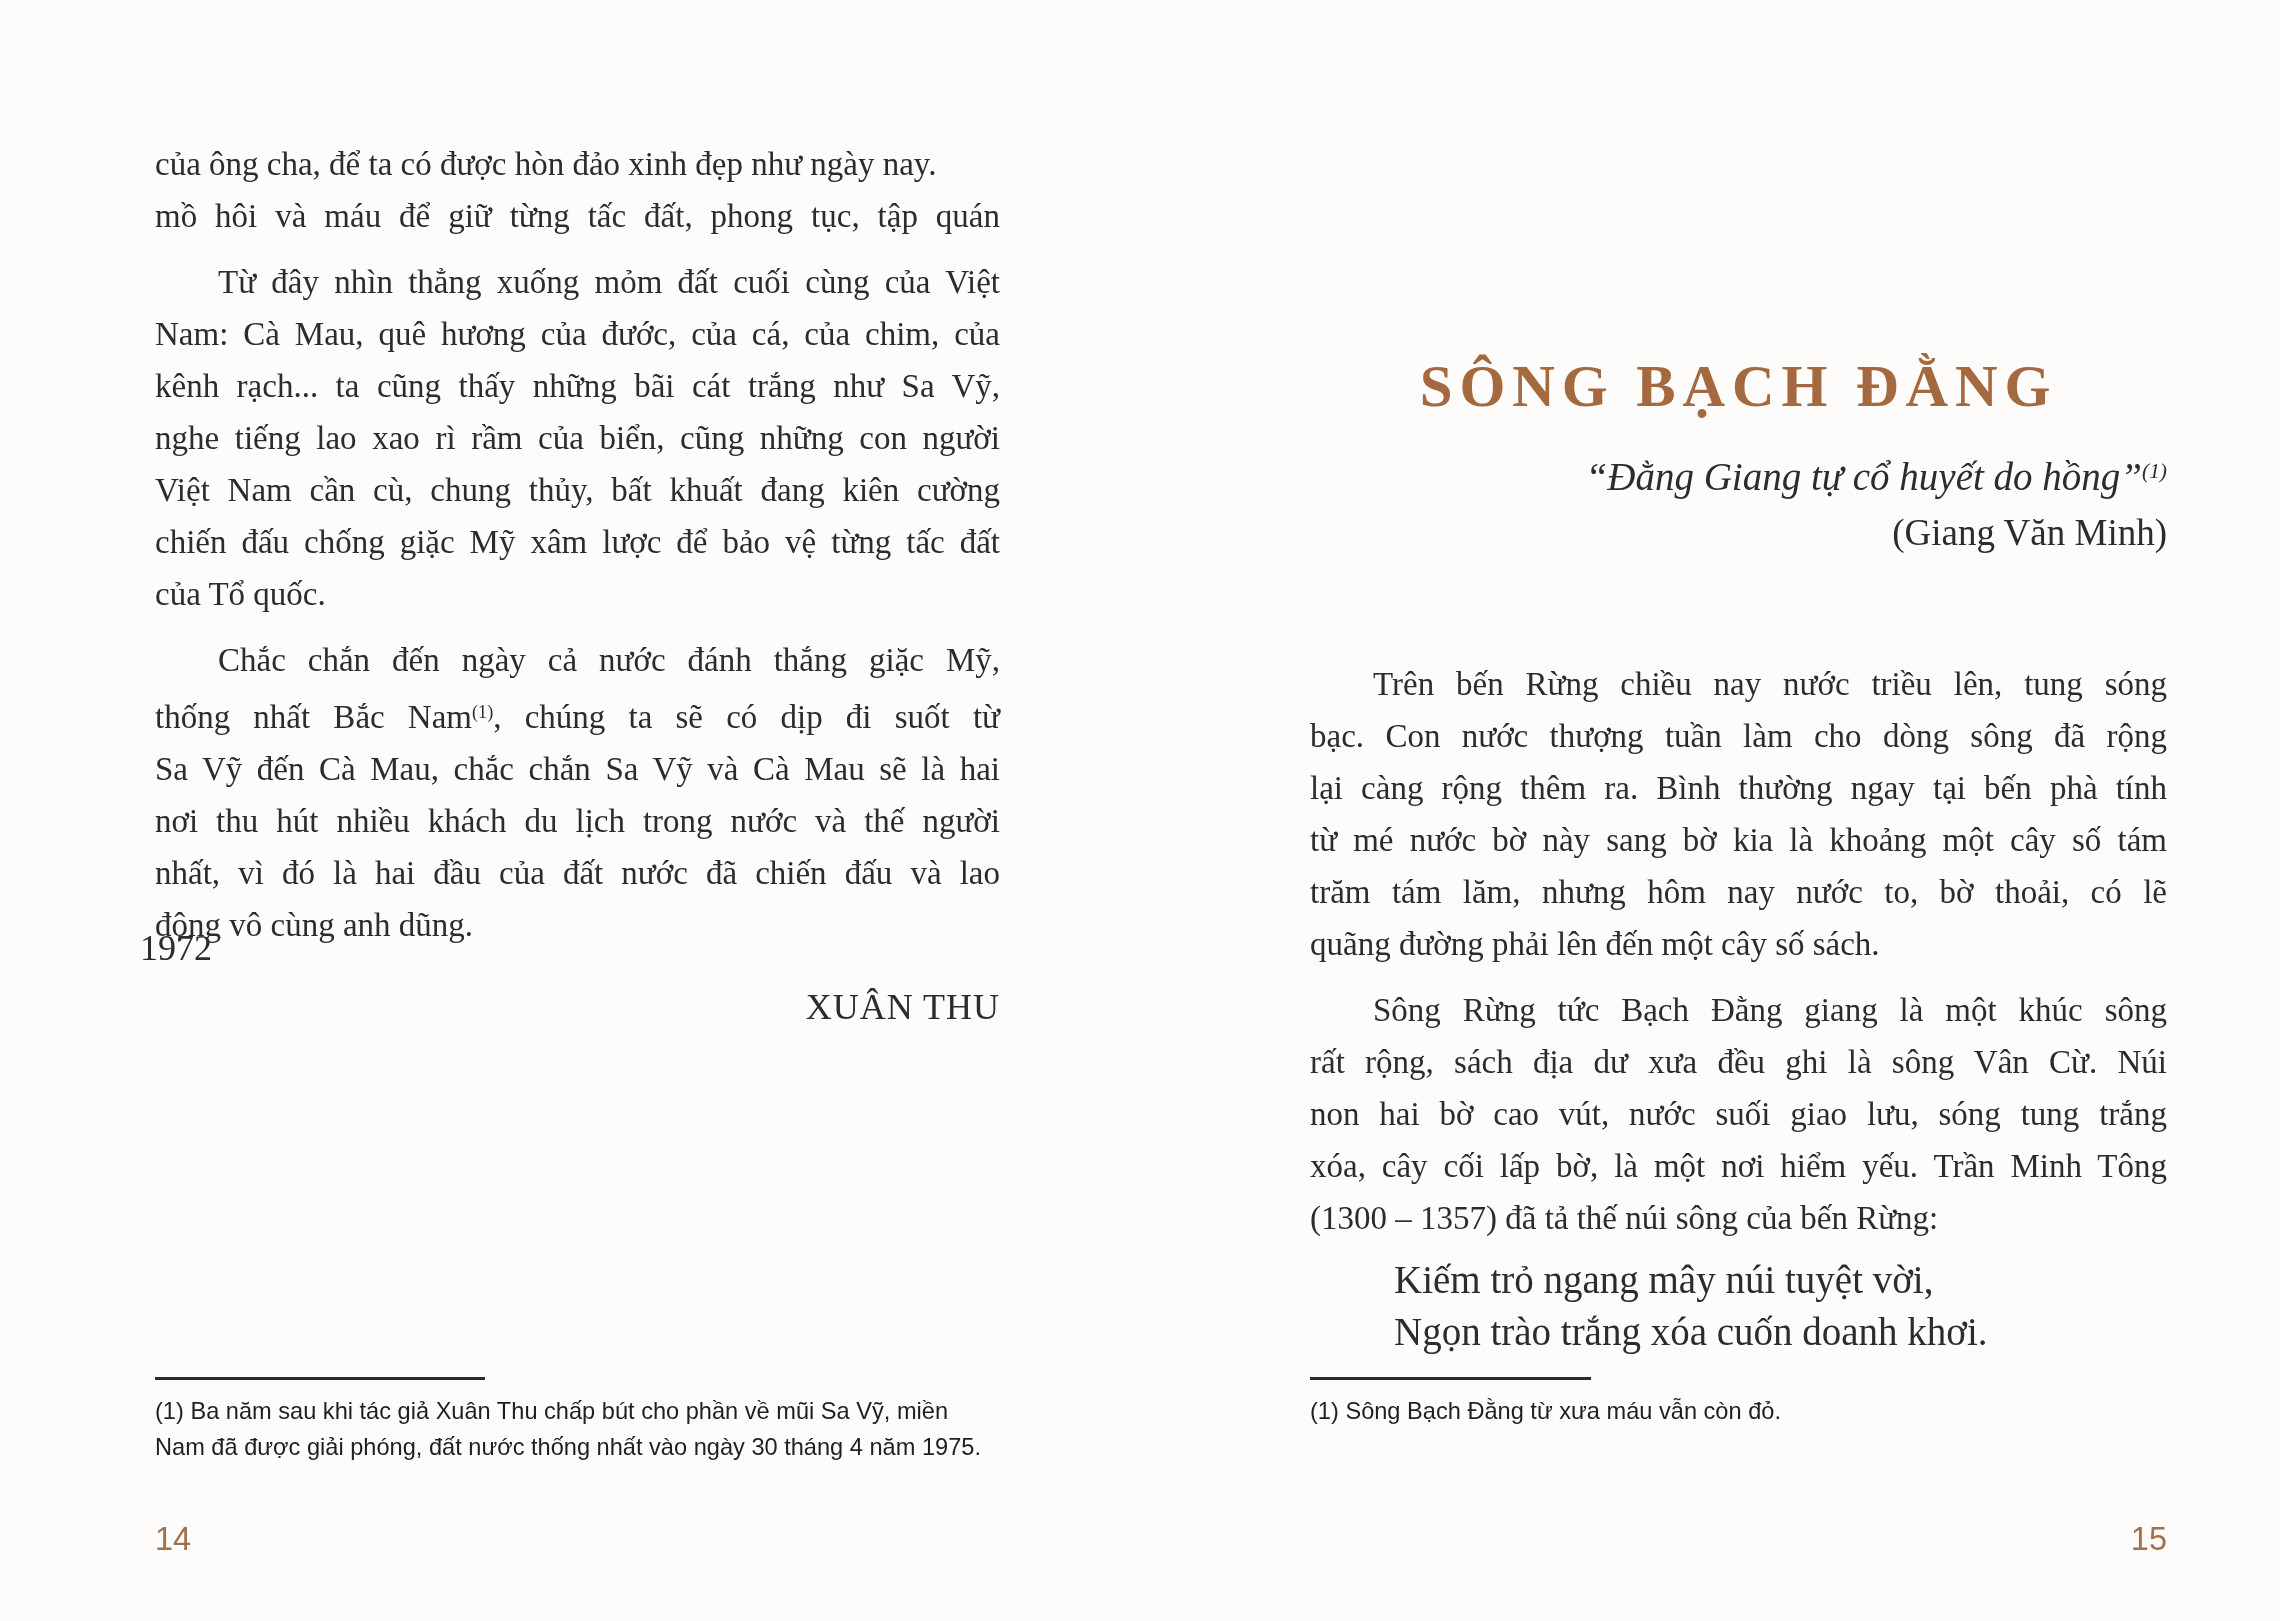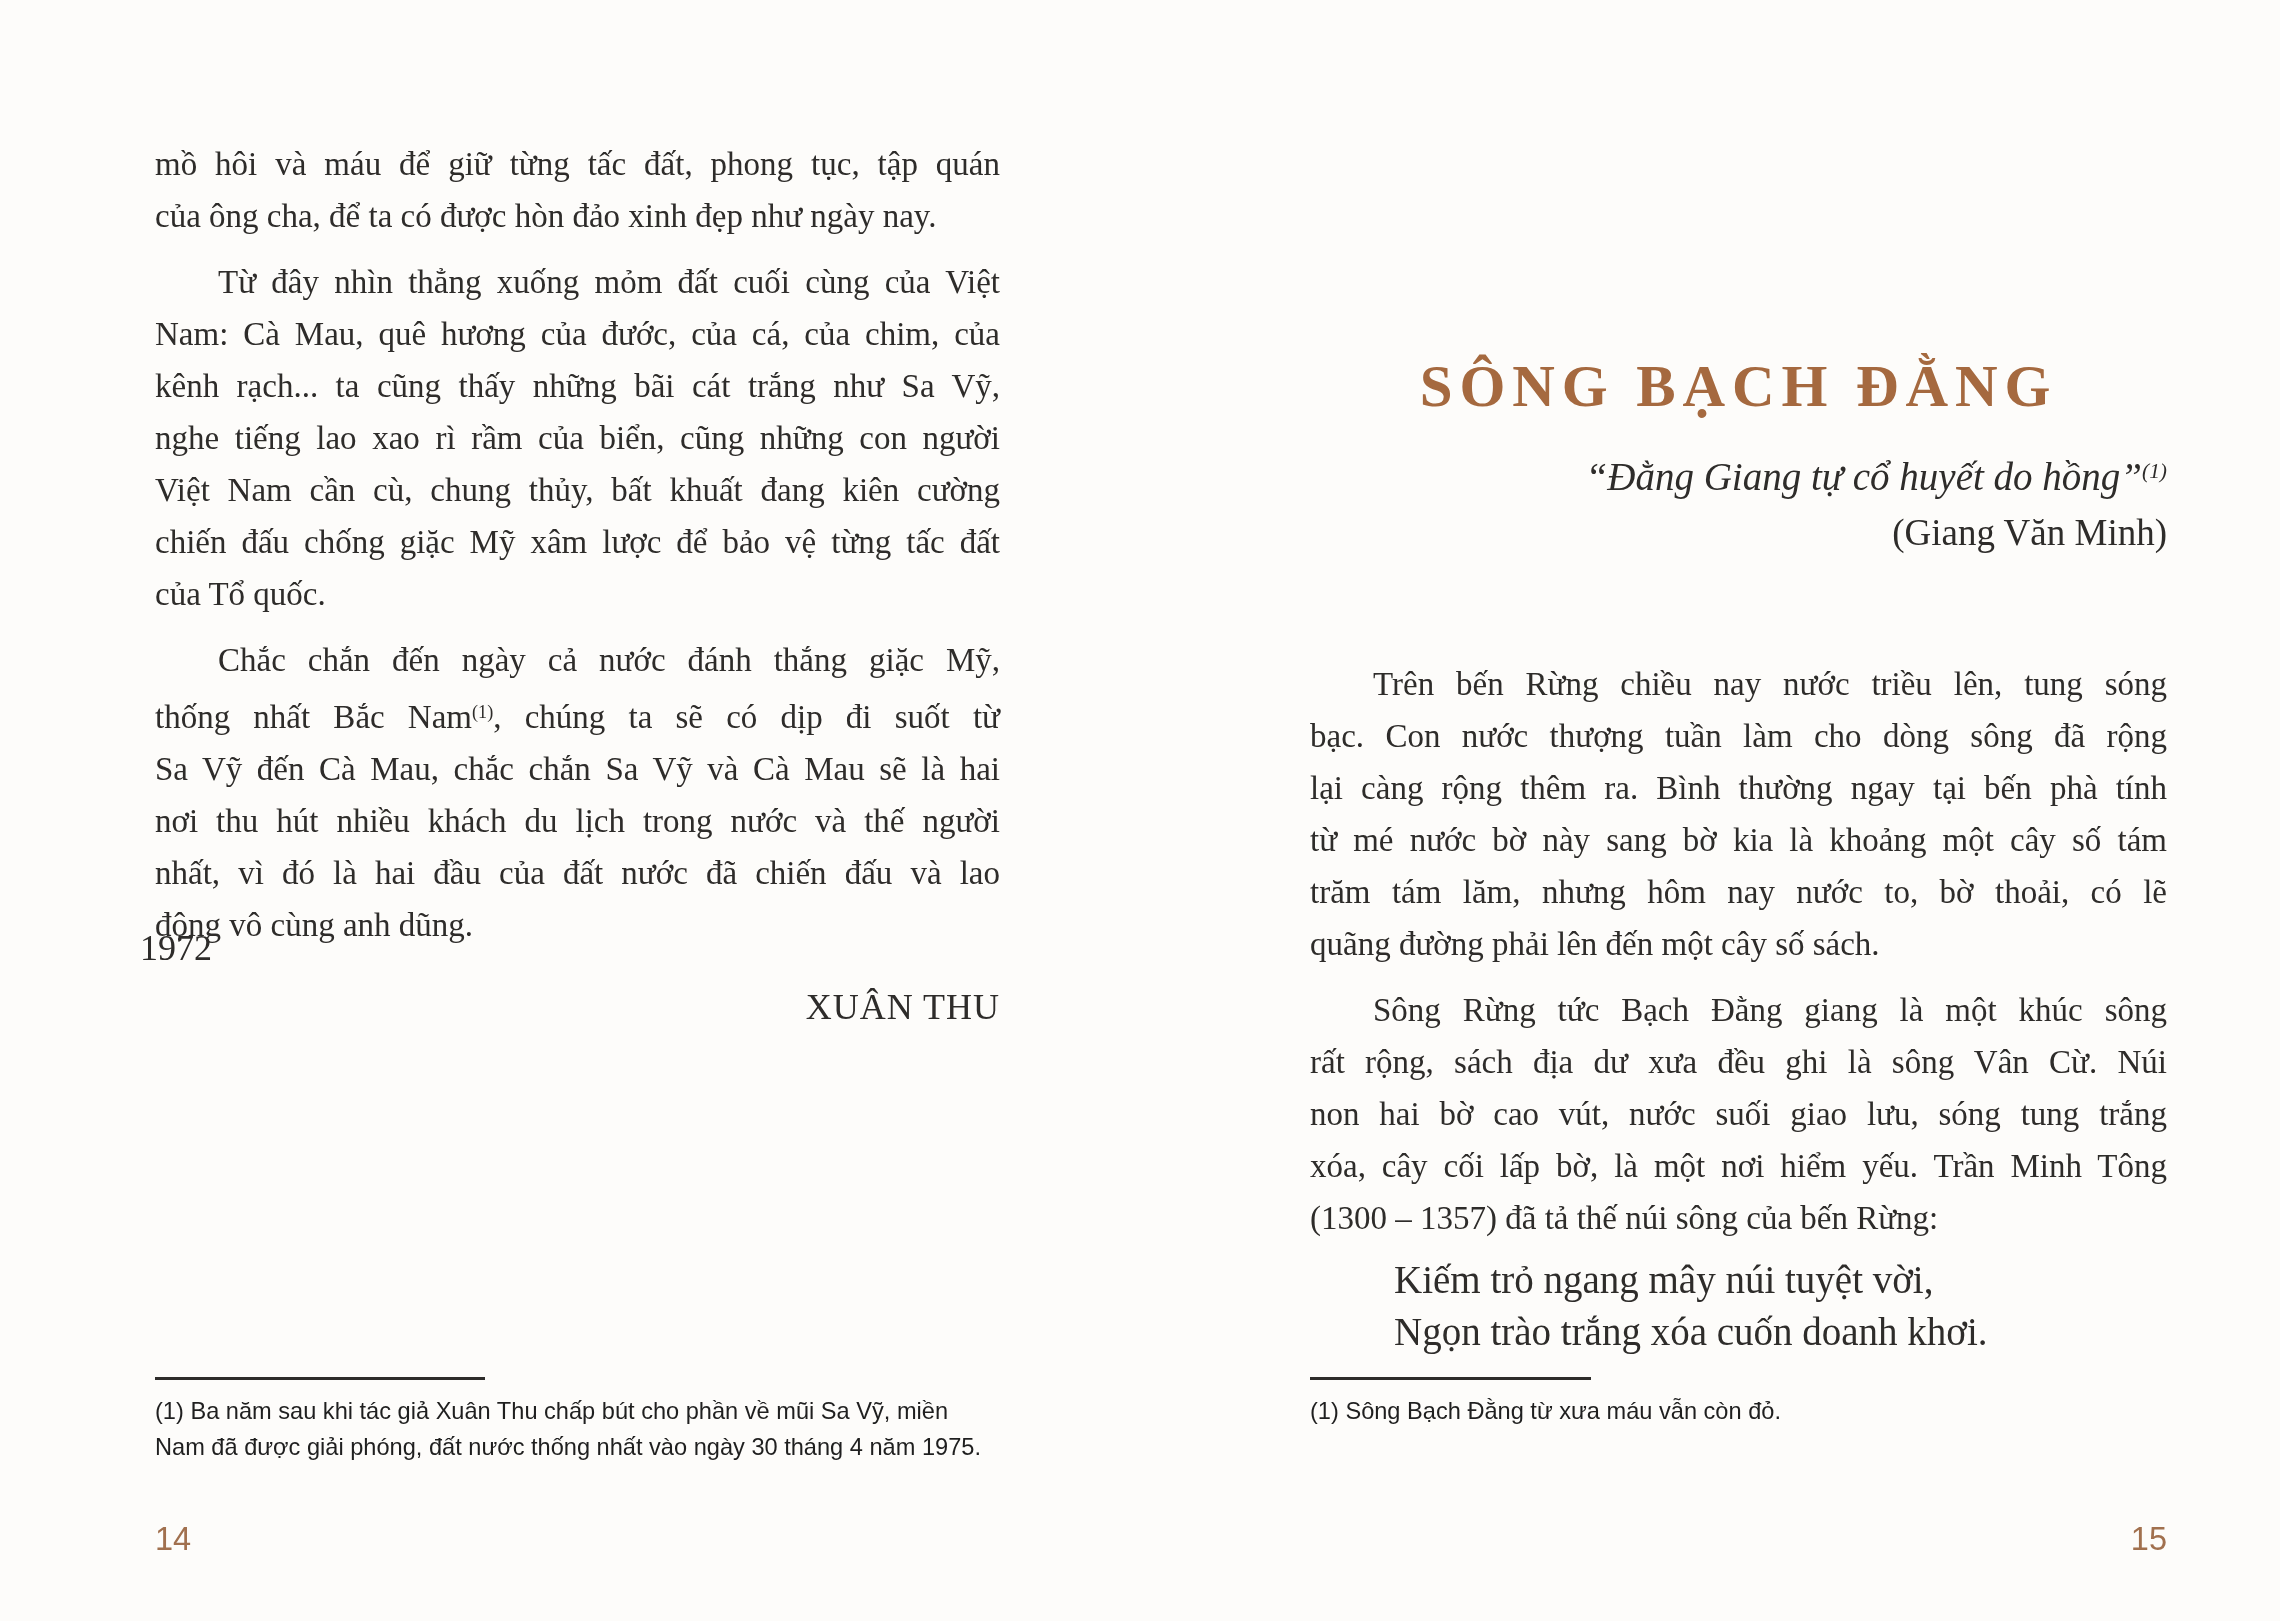--- a/index.html
+++ b/index.html
@@ -77,22 +77,22 @@
   }
   #pn-left  { left:155px; }
   #pn-right { left:1310px; width:857px; text-align:right; }
 </style>
 </head>
 <body>
 
 <div id="canvas">
 
   <div id="left-body" class="abs">
+    <div class="bodyline last">của ông cha, để ta có được hòn đảo xinh đẹp như ngày nay.</div>
     <div class="bodyline">mồ hôi và máu để giữ từng tấc đất, phong tục, tập quán</div>
-    <div class="bodyline last">của ông cha, để ta có được hòn đảo xinh đẹp như ngày nay.</div>
     <div class="pgap"></div>
     <div class="bodyline ind">Từ đây nhìn thẳng xuống mỏm đất cuối cùng của Việt</div>
     <div class="bodyline">Nam: Cà Mau, quê hương của đước, của cá, của chim, của</div>
     <div class="bodyline">kênh rạch... ta cũng thấy những bãi cát trắng như Sa Vỹ,</div>
     <div class="bodyline">nghe tiếng lao xao rì rầm của biển, cũng những con người</div>
     <div class="bodyline">Việt Nam cần cù, chung thủy, bất khuất đang kiên cường</div>
     <div class="bodyline">chiến đấu chống giặc Mỹ xâm lược để bảo vệ từng tấc đất</div>
     <div class="bodyline last">của Tổ quốc.</div>
     <div class="pgap"></div>
     <div class="bodyline ind">Chắc chắn đến ngày cả nước đánh thắng giặc Mỹ,</div>

